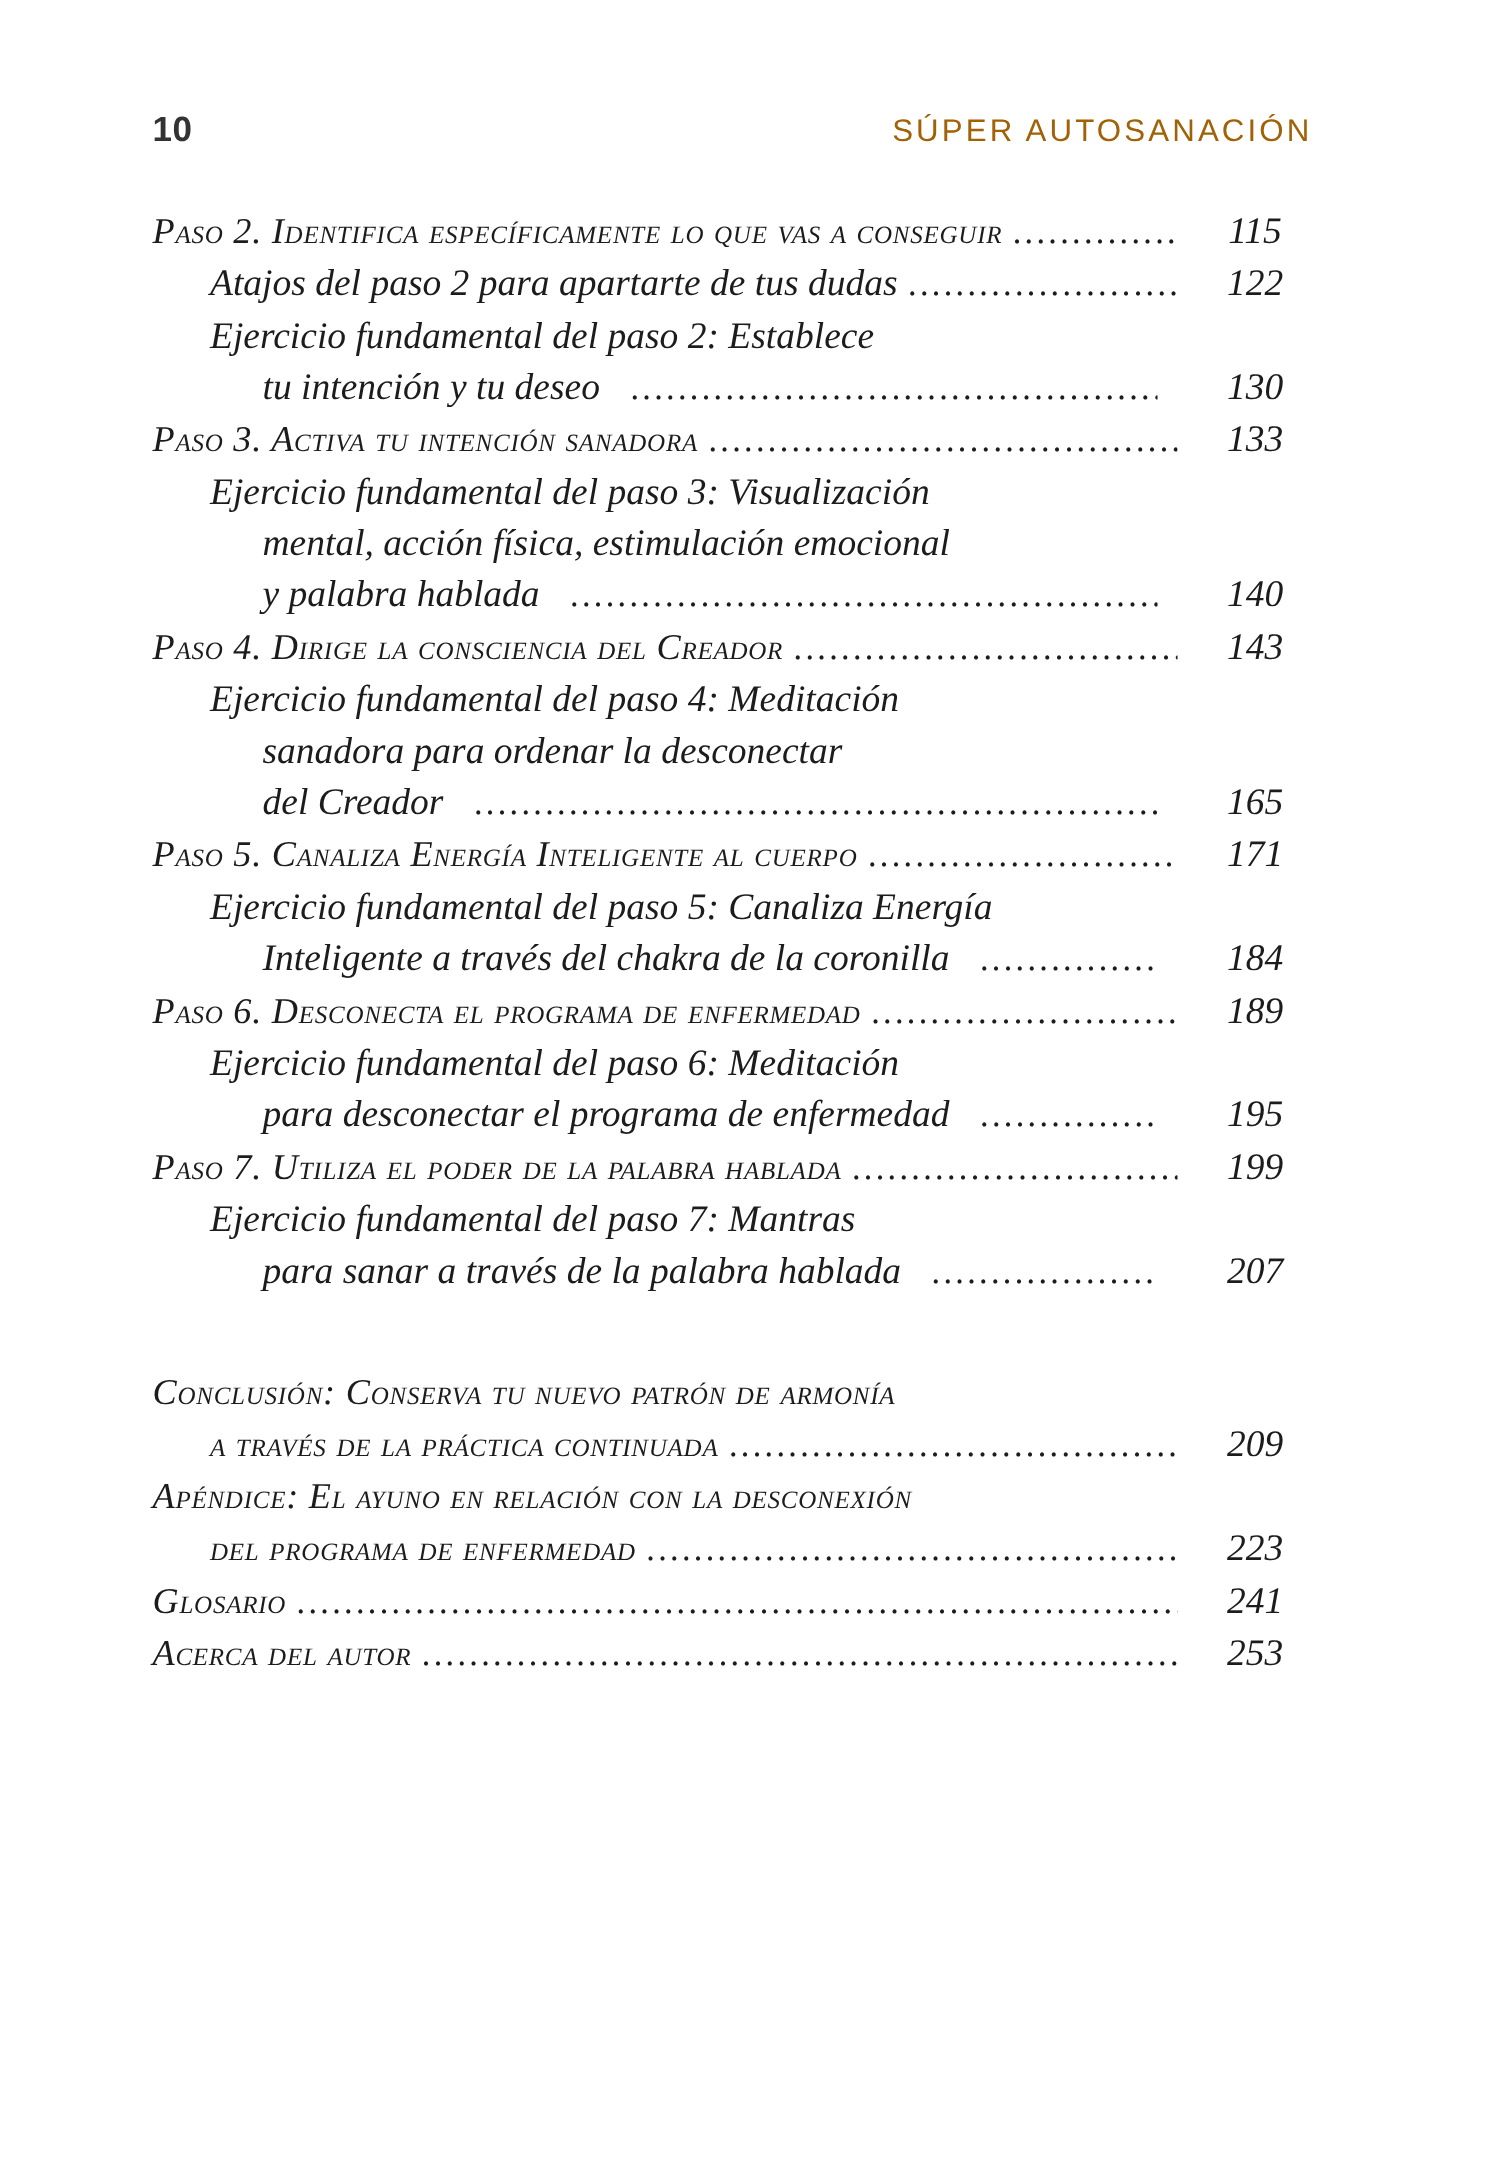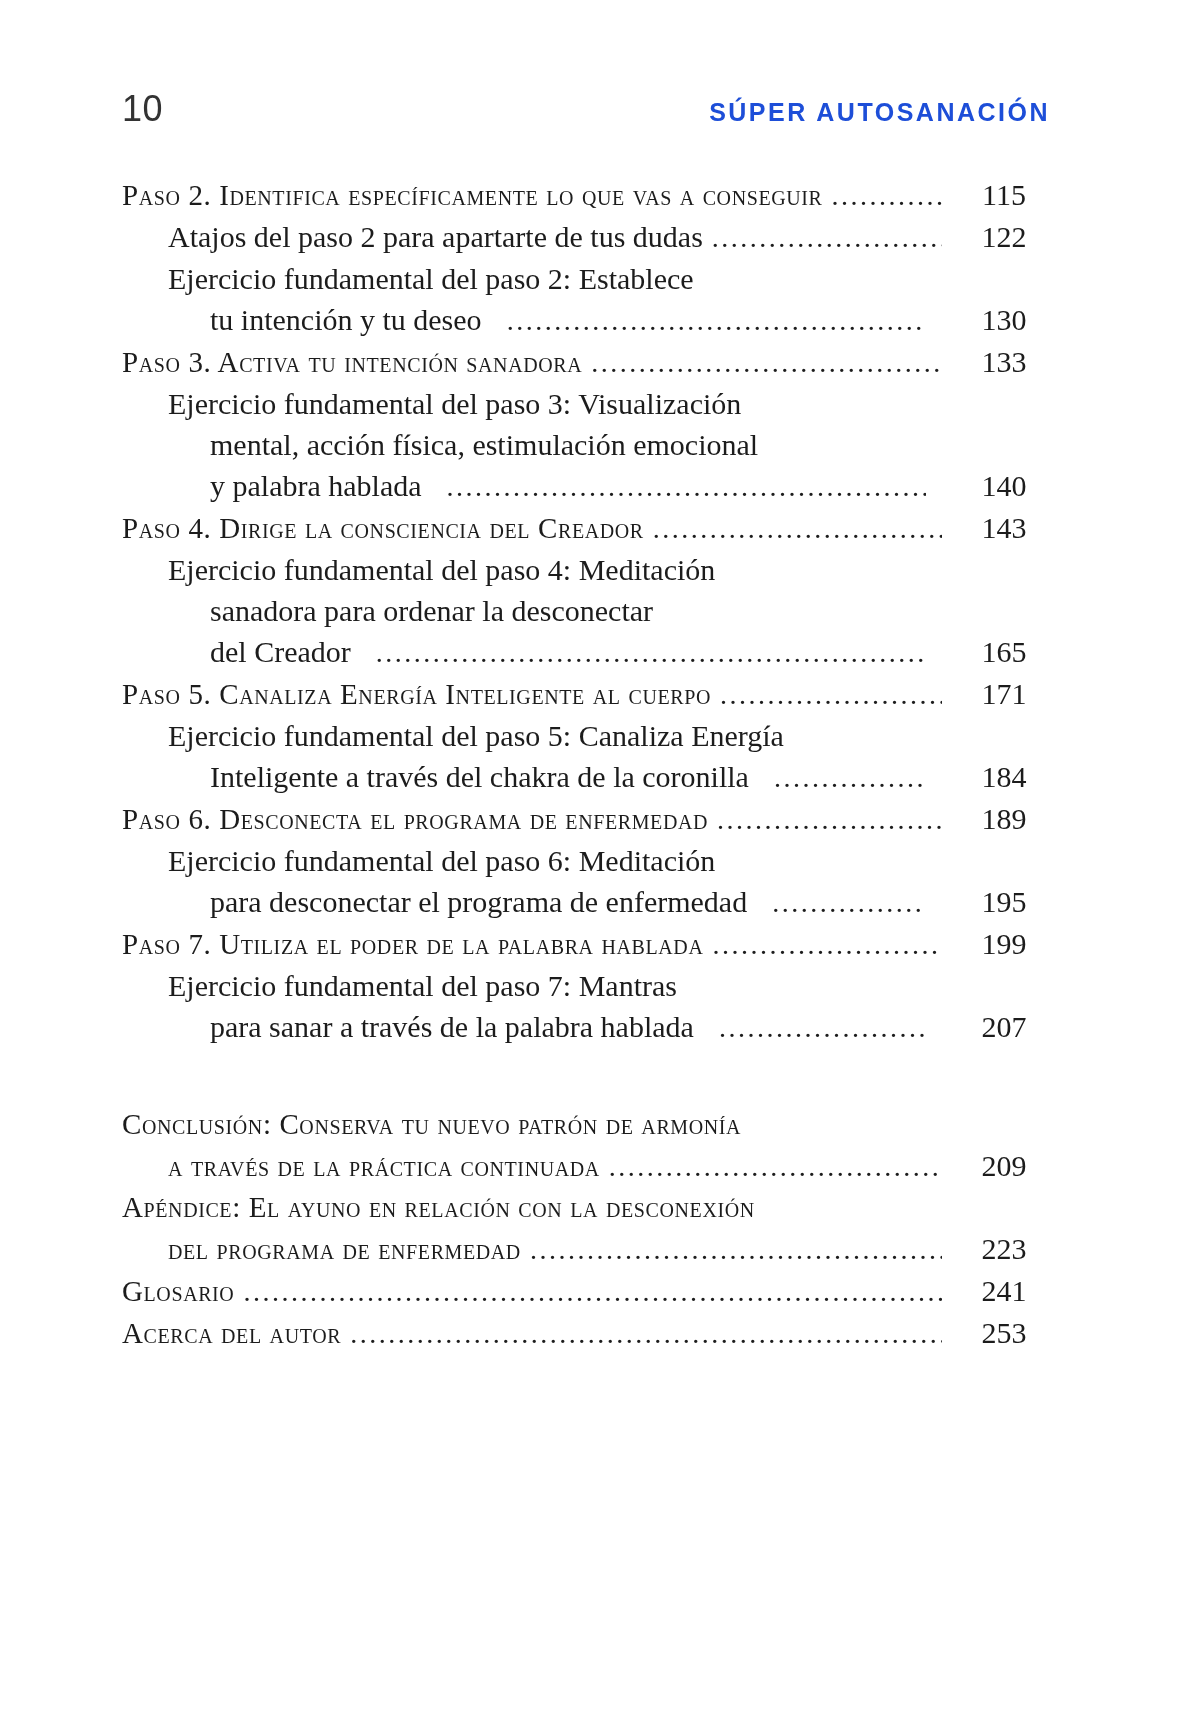--- a/index.html
+++ b/index.html
@@ -22,39 +22,40 @@
     color: #1d1d1d;
   }
   .header {
     display: flex;
     justify-content: space-between;
     align-items: baseline;
     font-family: "Liberation Sans", sans-serif;
     color: #333333;
   }
   .folio {
-    font-size: 36px;
+    font-size: 28px;
     letter-spacing: 0.5px;
+    font-weight: bold;
   }
   .running-title {
     font-size: 25px;
     letter-spacing: 2.5px;
-    color: #1d4ed8;
-    font-weight: bold;
+    color: #a16207;
   }
   .toc {
     margin-top: 44px;
     font-family: "Liberation Serif", "DejaVu Serif", serif;
     color: #1c1c1c;
   }
   .row {
     display: flex;
     align-items: baseline;
     line-height: 41px;
     white-space: nowrap;
+    font-style: italic;
   }
   .row.plain { font-size: 30px; }
   .row.caps {
     font-size: 29px;
     font-variant: small-caps;
     letter-spacing: 0.6px;
   }
   .indent-0 { padding-left: 0; }
   .indent-1 { padding-left: 46px; }
   .indent-2 { padding-left: 88px; gap: 16px; }

